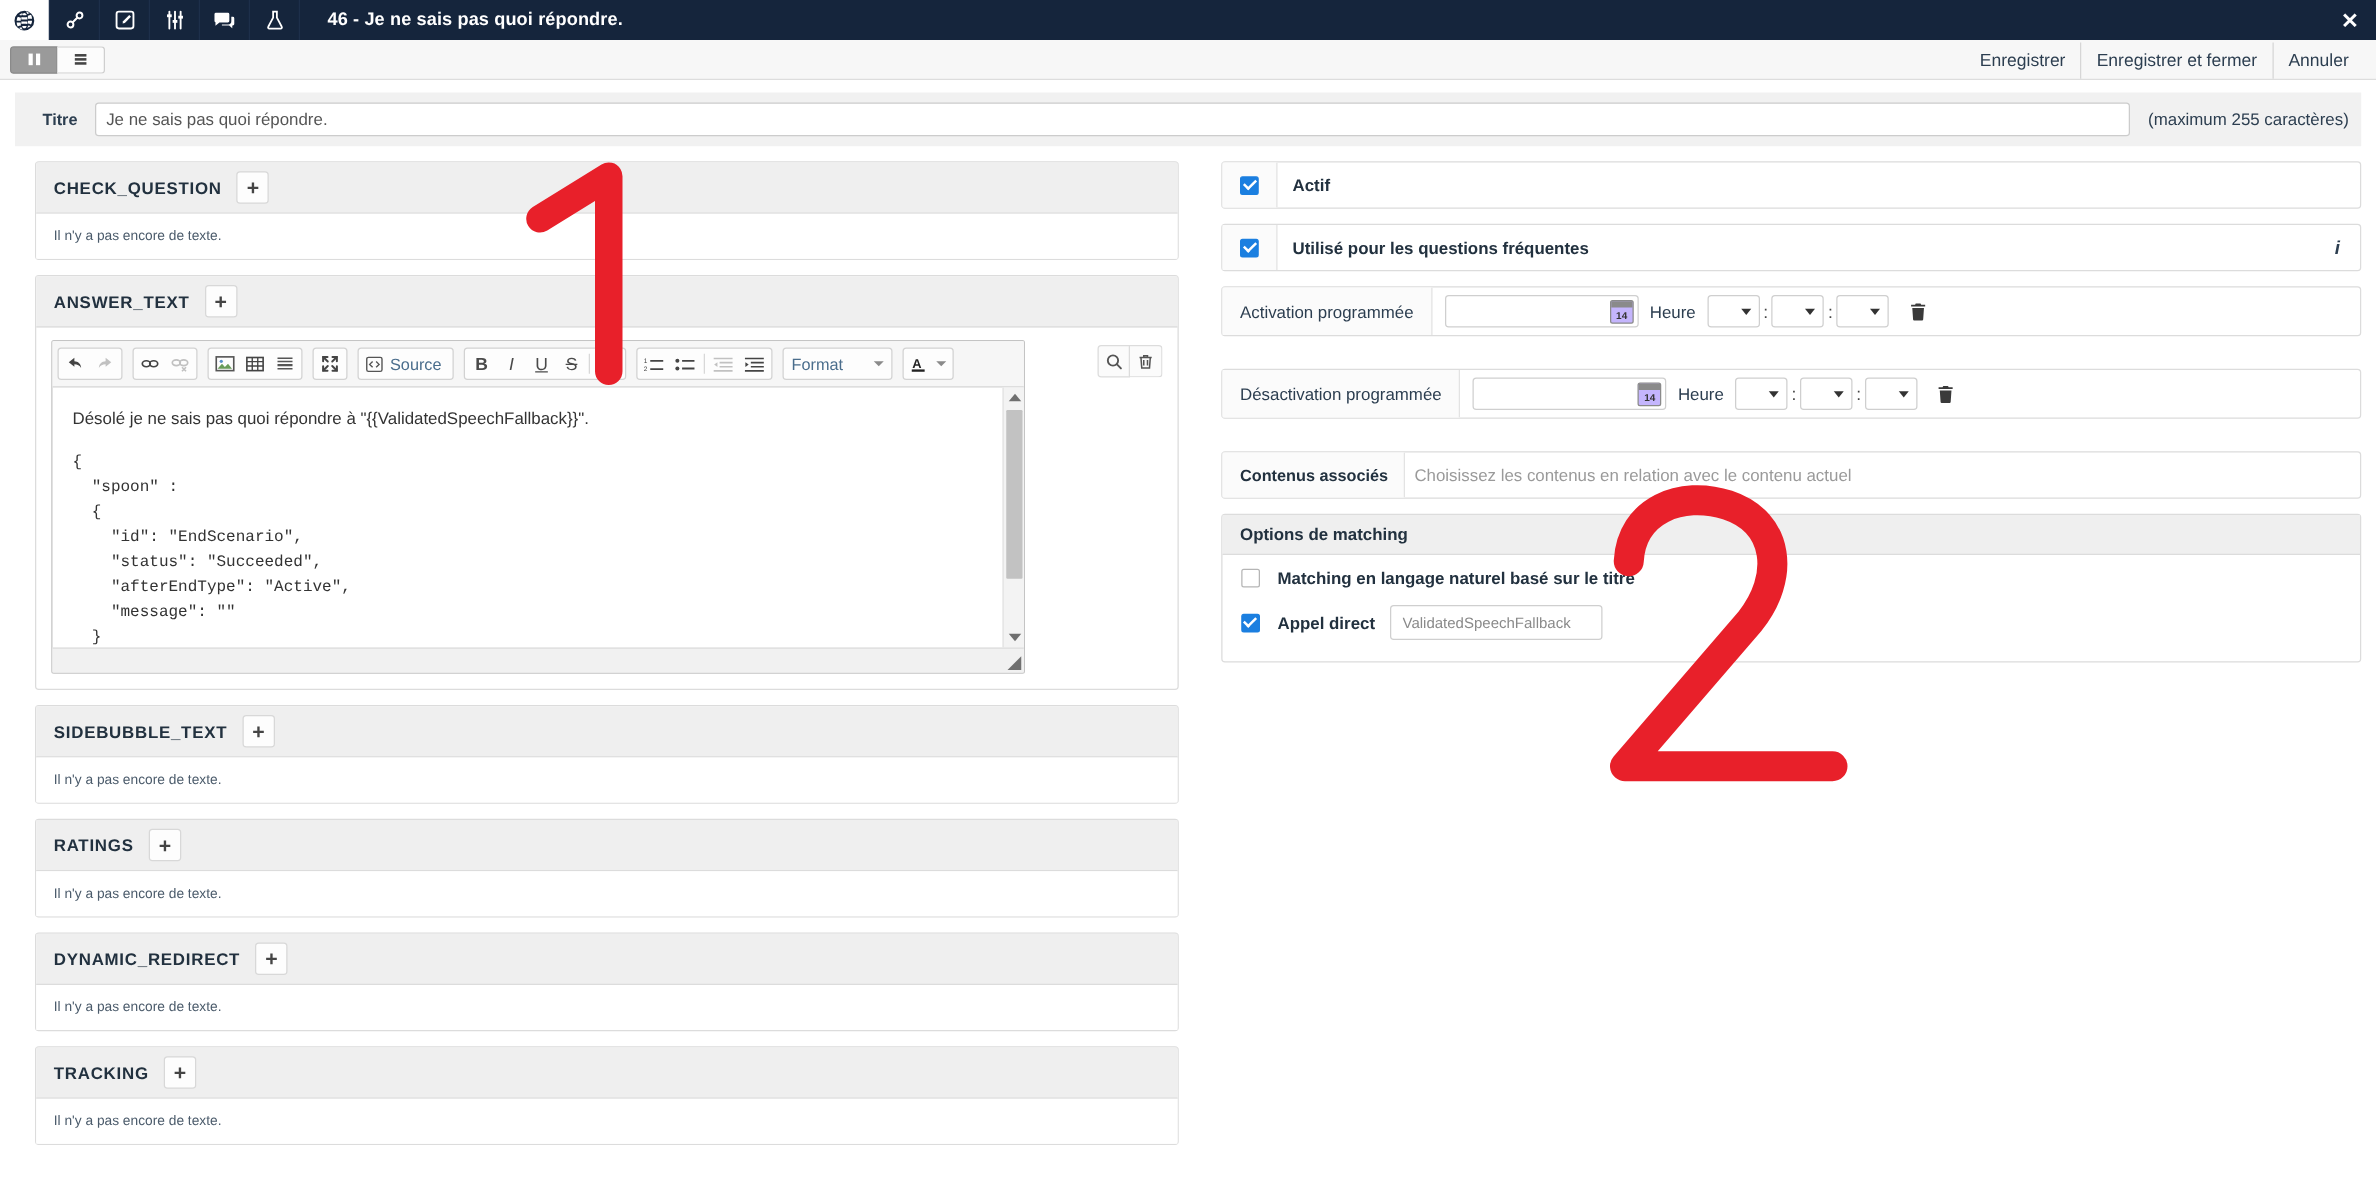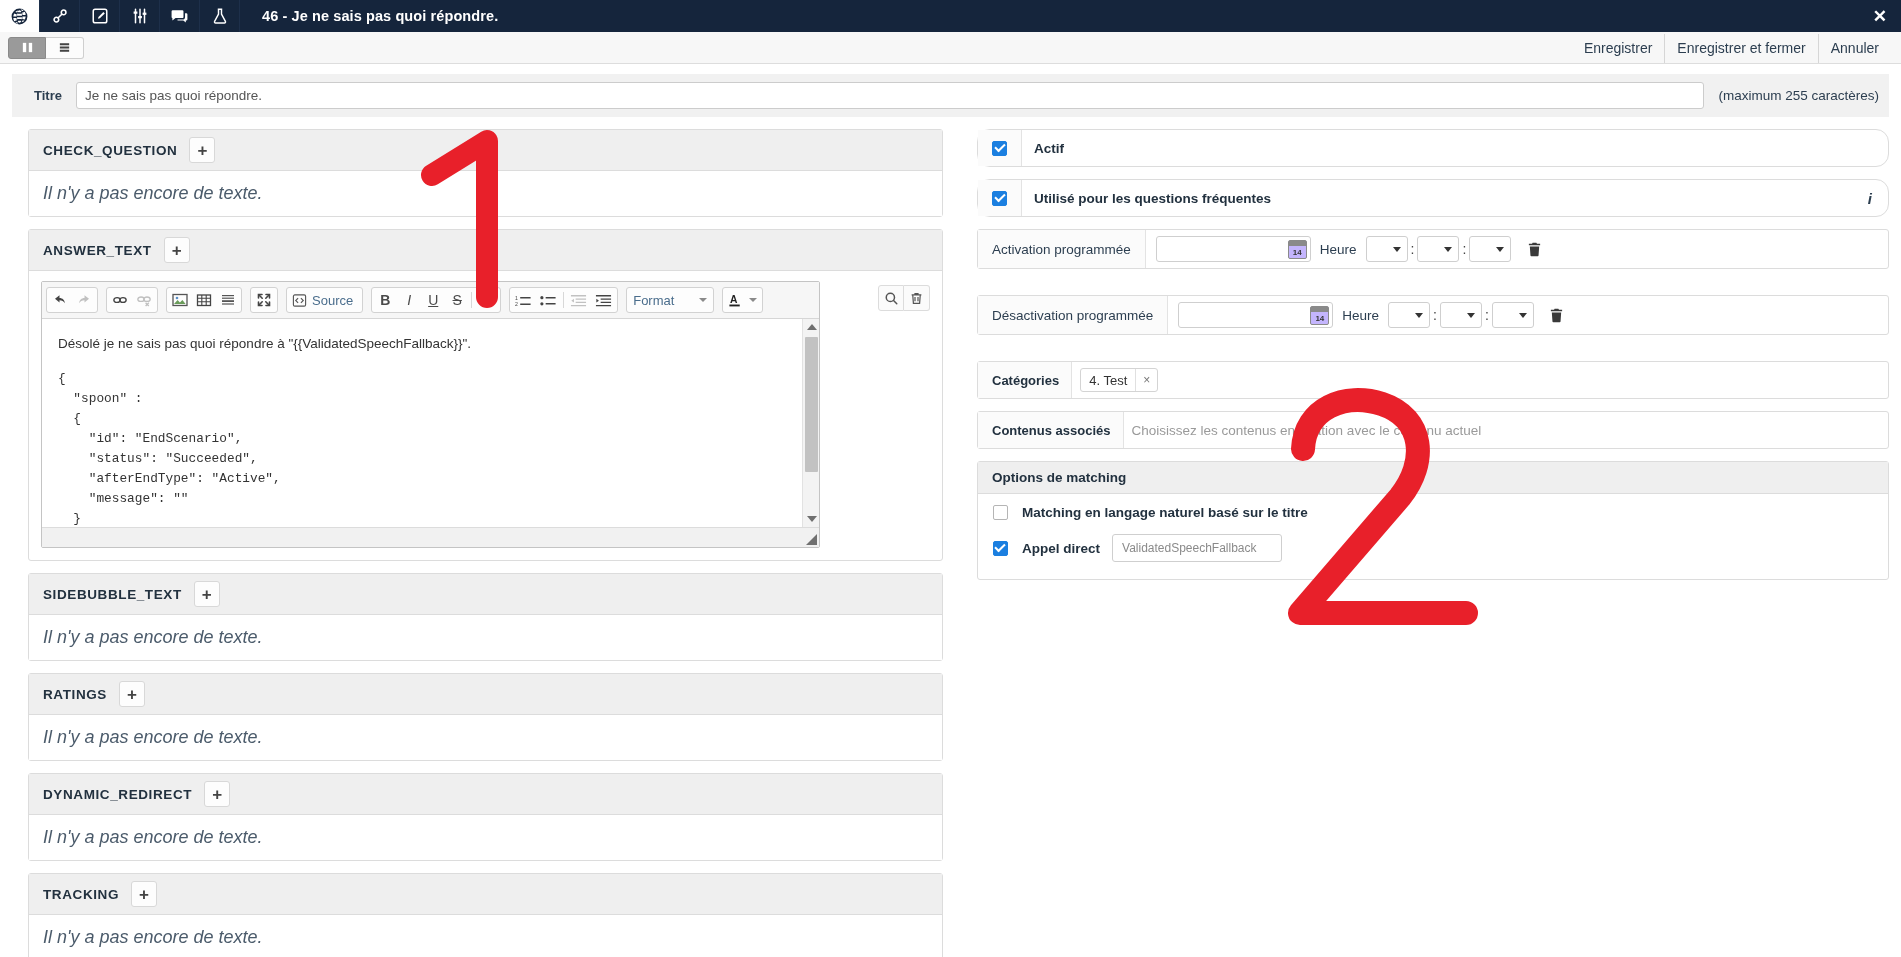--- a/index.html
+++ b/index.html
@@ -148,24 +148,23 @@
     width: 26px; height: 26px;
     background: #fdfdfd;
     border: 1px solid #d8d8d8;
     border-radius: 3px;
     display: flex; align-items: center; justify-content: center;
     cursor: pointer;
     color: #444; font-size: 17px; line-height: 1; font-weight: bold;
   }
   .sec-body {
     padding: 12px 14px;
-    font-size: 18px;
+    font-size: 11px;
     color: #4b5b6b;
     background: #ffffff;
-    font-style: italic;
   }
 
   
   #editor-wrap { padding: 10px 12px 12px; position: relative; }
   #editor-top {
     display: flex; align-items: flex-start; justify-content: space-between; gap: 46px;
   }
   #ck {
     width: 832px;
     border: 1px solid #c4c4c4;
@@ -270,21 +269,21 @@
     background: #fbfbfb;
     display: flex; align-items: center; justify-content: center;
     cursor: pointer; color: #555;
   }
   .rt-btn:first-child { border-radius: 3px 0 0 3px; }
   .rt-btn:last-child { border-radius: 0 3px 3px 0; border-left: none; }
 
   
   .rpanel {
     border: 1px solid #dcdcdc;
-    border-radius: 13px;
+    border-radius: 3px;
     background: #ffffff;
     margin-bottom: 12px;
     display: flex;
     align-items: stretch;
     min-height: 38px;
   }
   .cb-cell {
     width: 44px;
     display: flex; align-items: center; justify-content: center;
     border-right: 1px solid #e3e3e3;
@@ -805,29 +804,20 @@
               </div>
             <div class="trash-btn">
               <svg width="17" height="17" viewBox="0 0 16 16" fill="#3a3a3a">
                   <path d="M6.2 1.6h3.6l.5 1.1h3V4H2.7V2.7h3z"></path>
                   <path d="M3.6 5.1h8.8l-.6 8.6a.8.8 0 01-.8.7H5a.8.8 0 01-.8-.7z"></path>
                 </svg>
             </div>
           </div>
         </div>
 
-        <div class="field-row">
-          <div class="field-label">Catégories</div>
-          <div class="field-body">
-            <span class="tag">
-              <span class="tag-text">4. Test</span>
-              <span class="tag-x">×</span>
-            </span>
-          </div>
-        </div>
 
         <div class="field-row">
           <div class="field-label">Contenus associés</div>
           <div class="field-body">
             <span class="placeholder-text">Choisissez les contenus en relation avec le contenu actuel</span>
           </div>
         </div>
 
         <div id="matching-panel">
           <div id="matching-head">Options de matching</div>

